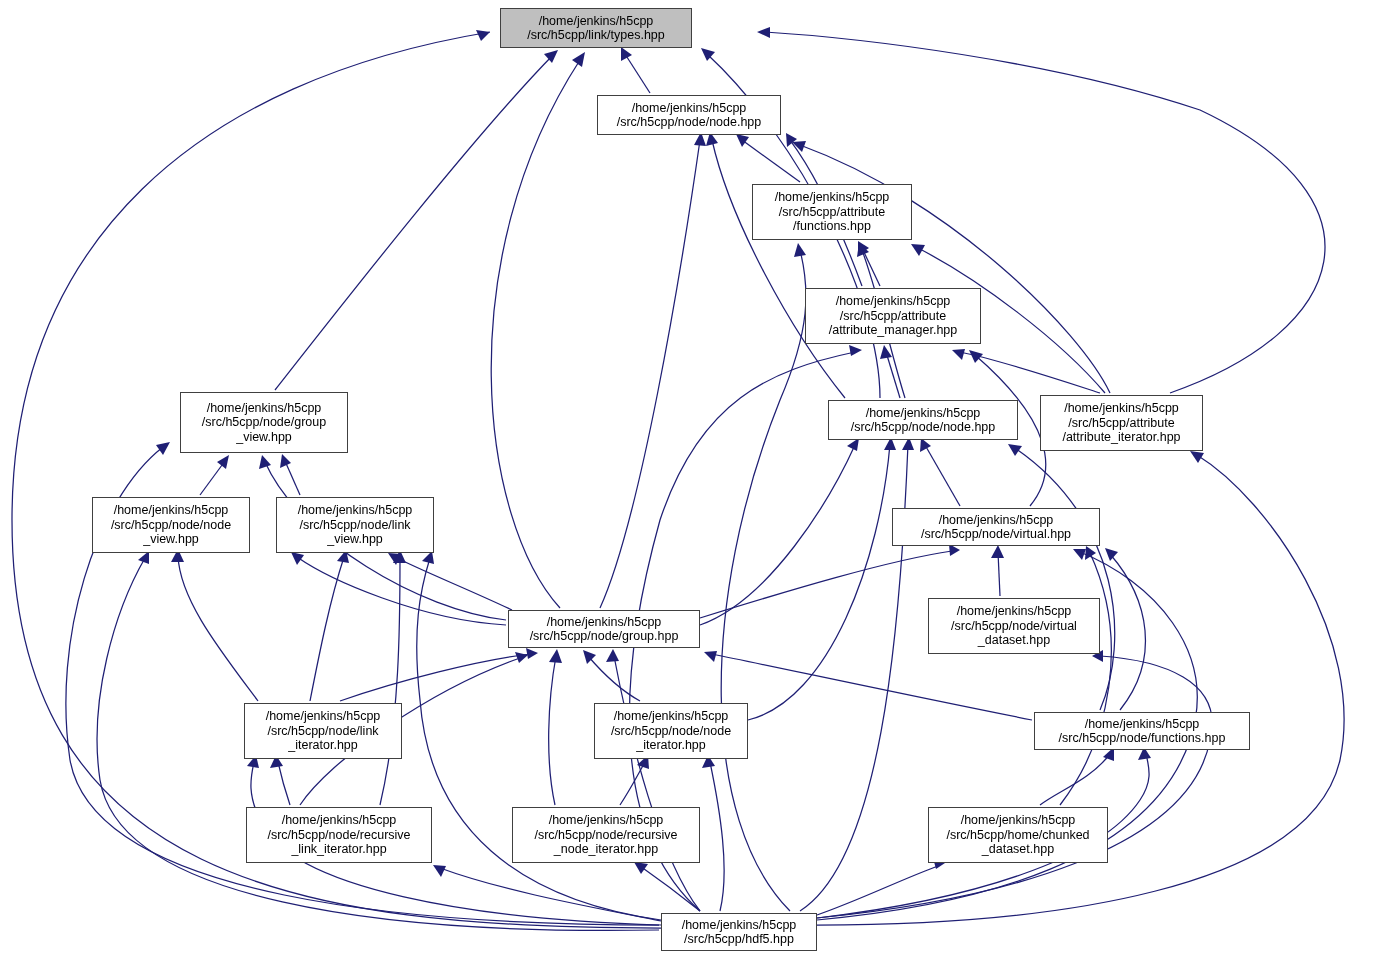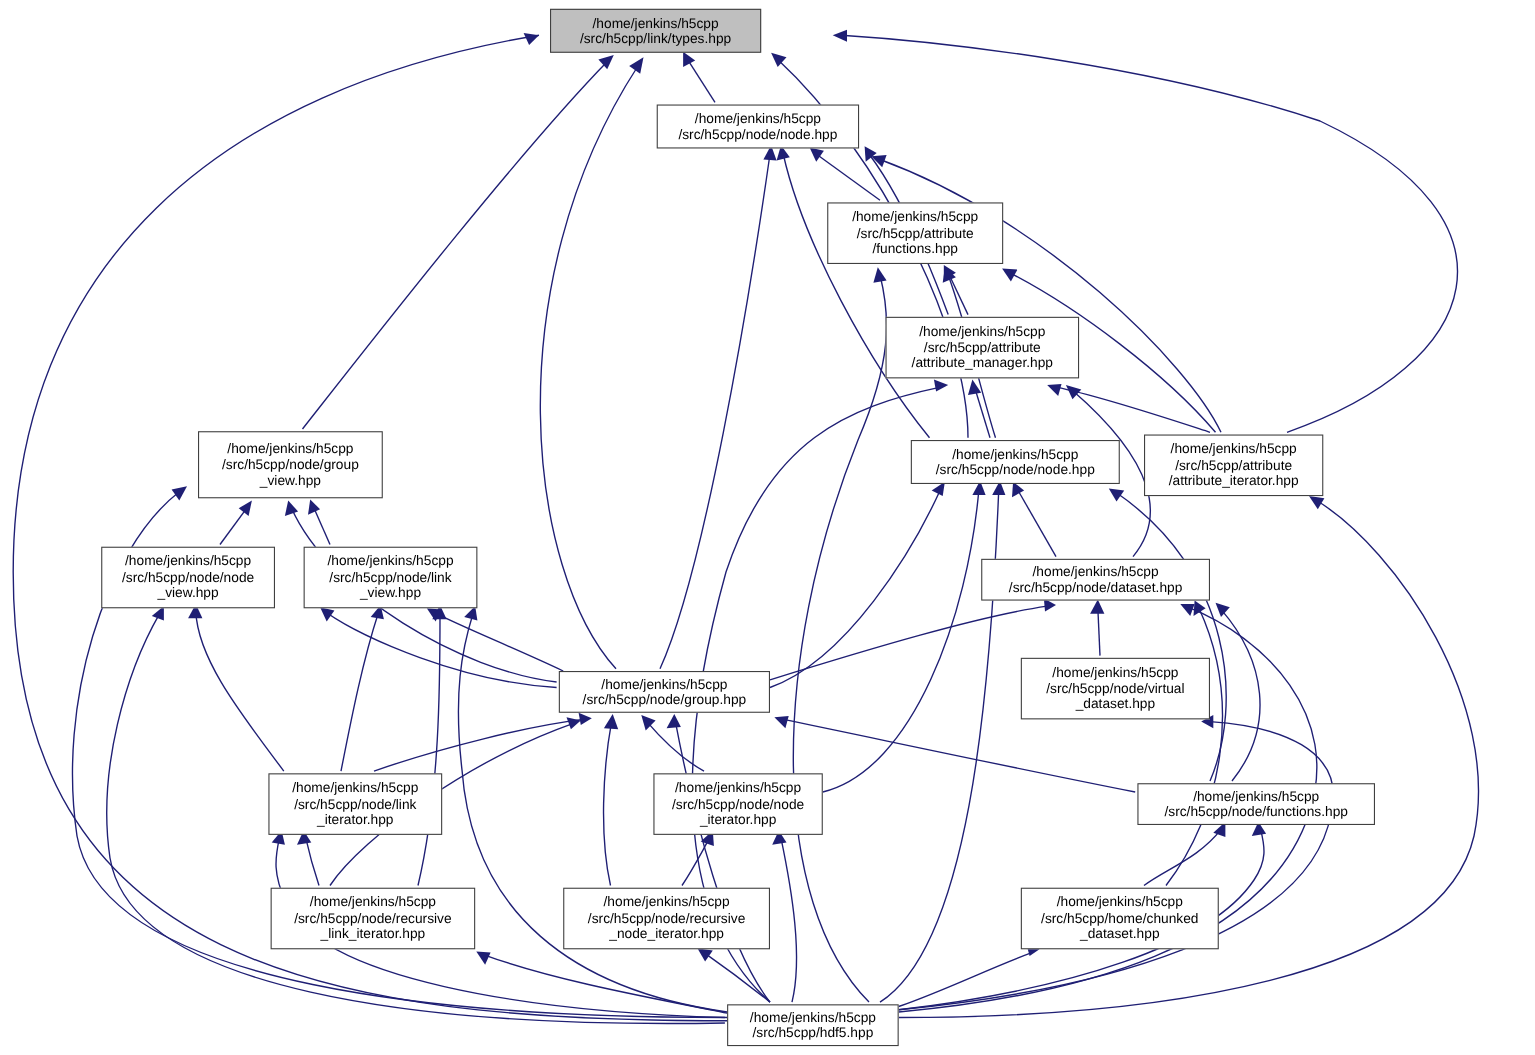--- a/index.html
+++ b/index.html
@@ -178,21 +178,21 @@
   <div id="nodes-layer">
       <div class="gnode root" style="left: 500px; top: 8px; width: 192px; height: 40px;"><span class="nline">/home/jenkins/h5cpp</span><span class="nline">/src/h5cpp/link/types.hpp</span></div>
       <div class="gnode" style="left: 597px; top: 95px; width: 184px; height: 40px;"><span class="nline">/home/jenkins/h5cpp</span><span class="nline">/src/h5cpp/node/node.hpp</span></div>
       <div class="gnode" style="left: 752px; top: 184px; width: 160px; height: 56px;"><span class="nline">/home/jenkins/h5cpp</span><span class="nline">/src/h5cpp/attribute</span><span class="nline">/functions.hpp</span></div>
       <div class="gnode" style="left: 805px; top: 288px; width: 176px; height: 56px;"><span class="nline">/home/jenkins/h5cpp</span><span class="nline">/src/h5cpp/attribute</span><span class="nline">/attribute_manager.hpp</span></div>
       <div class="gnode" style="left: 180px; top: 392px; width: 168px; height: 61px;"><span class="nline">/home/jenkins/h5cpp</span><span class="nline">/src/h5cpp/node/group</span><span class="nline">_view.hpp</span></div>
       <div class="gnode" style="left: 828px; top: 400px; width: 190px; height: 40px;"><span class="nline">/home/jenkins/h5cpp</span><span class="nline">/src/h5cpp/node/node.hpp</span></div>
       <div class="gnode" style="left: 1040px; top: 395px; width: 163px; height: 56px;"><span class="nline">/home/jenkins/h5cpp</span><span class="nline">/src/h5cpp/attribute</span><span class="nline">/attribute_iterator.hpp</span></div>
       <div class="gnode" style="left: 92px; top: 497px; width: 158px; height: 56px;"><span class="nline">/home/jenkins/h5cpp</span><span class="nline">/src/h5cpp/node/node</span><span class="nline">_view.hpp</span></div>
       <div class="gnode" style="left: 276px; top: 497px; width: 158px; height: 56px;"><span class="nline">/home/jenkins/h5cpp</span><span class="nline">/src/h5cpp/node/link</span><span class="nline">_view.hpp</span></div>
-      <div class="gnode" style="left: 892px; top: 508px; width: 208px; height: 38px;"><span class="nline">/home/jenkins/h5cpp</span><span class="nline">/src/h5cpp/node/dataset.hpp</span></div>
+      <div class="gnode" style="left: 892px; top: 508px; width: 208px; height: 38px;"><span class="nline">/home/jenkins/h5cpp</span><span class="nline">/src/h5cpp/node/virtual.hpp</span></div>
       <div class="gnode" style="left: 928px; top: 598px; width: 172px; height: 56px;"><span class="nline">/home/jenkins/h5cpp</span><span class="nline">/src/h5cpp/node/virtual</span><span class="nline">_dataset.hpp</span></div>
       <div class="gnode" style="left: 508px; top: 610px; width: 192px; height: 38px;"><span class="nline">/home/jenkins/h5cpp</span><span class="nline">/src/h5cpp/node/group.hpp</span></div>
       <div class="gnode" style="left: 244px; top: 703px; width: 158px; height: 56px;"><span class="nline">/home/jenkins/h5cpp</span><span class="nline">/src/h5cpp/node/link</span><span class="nline">_iterator.hpp</span></div>
       <div class="gnode" style="left: 594px; top: 703px; width: 154px; height: 56px;"><span class="nline">/home/jenkins/h5cpp</span><span class="nline">/src/h5cpp/node/node</span><span class="nline">_iterator.hpp</span></div>
       <div class="gnode" style="left: 1034px; top: 712px; width: 216px; height: 38px;"><span class="nline">/home/jenkins/h5cpp</span><span class="nline">/src/h5cpp/node/functions.hpp</span></div>
       <div class="gnode" style="left: 246px; top: 807px; width: 186px; height: 56px;"><span class="nline">/home/jenkins/h5cpp</span><span class="nline">/src/h5cpp/node/recursive</span><span class="nline">_link_iterator.hpp</span></div>
       <div class="gnode" style="left: 512px; top: 807px; width: 188px; height: 56px;"><span class="nline">/home/jenkins/h5cpp</span><span class="nline">/src/h5cpp/node/recursive</span><span class="nline">_node_iterator.hpp</span></div>
       <div class="gnode" style="left: 928px; top: 807px; width: 180px; height: 56px;"><span class="nline">/home/jenkins/h5cpp</span><span class="nline">/src/h5cpp/home/chunked</span><span class="nline">_dataset.hpp</span></div>
       <div class="gnode" style="left: 661px; top: 913px; width: 156px; height: 38px;"><span class="nline">/home/jenkins/h5cpp</span><span class="nline">/src/h5cpp/hdf5.hpp</span></div>
     </div>

